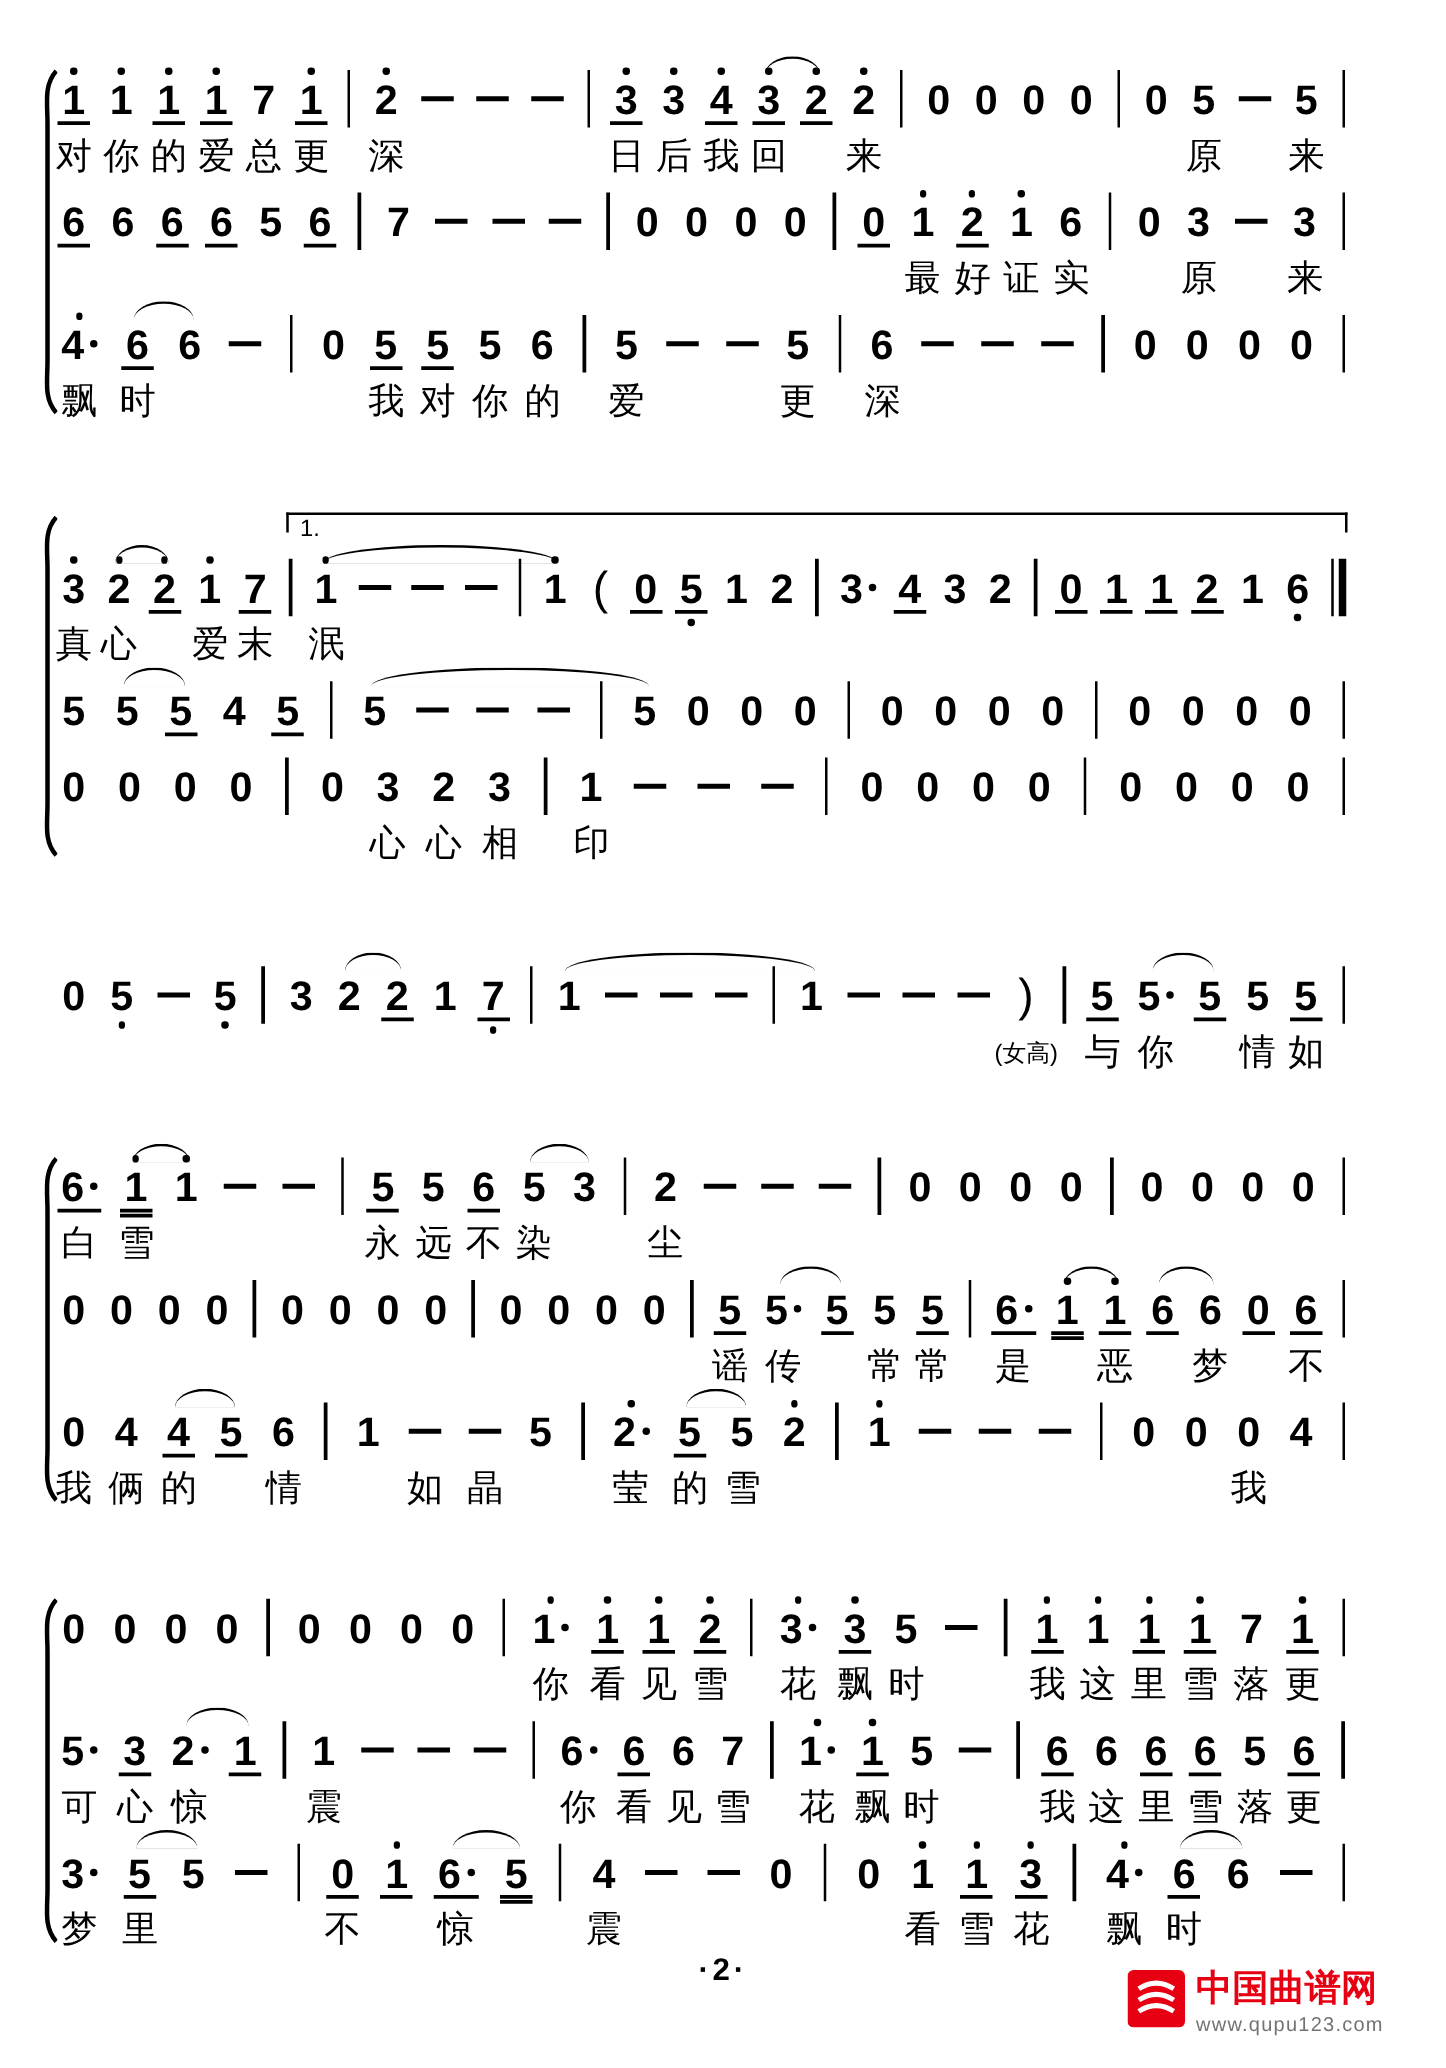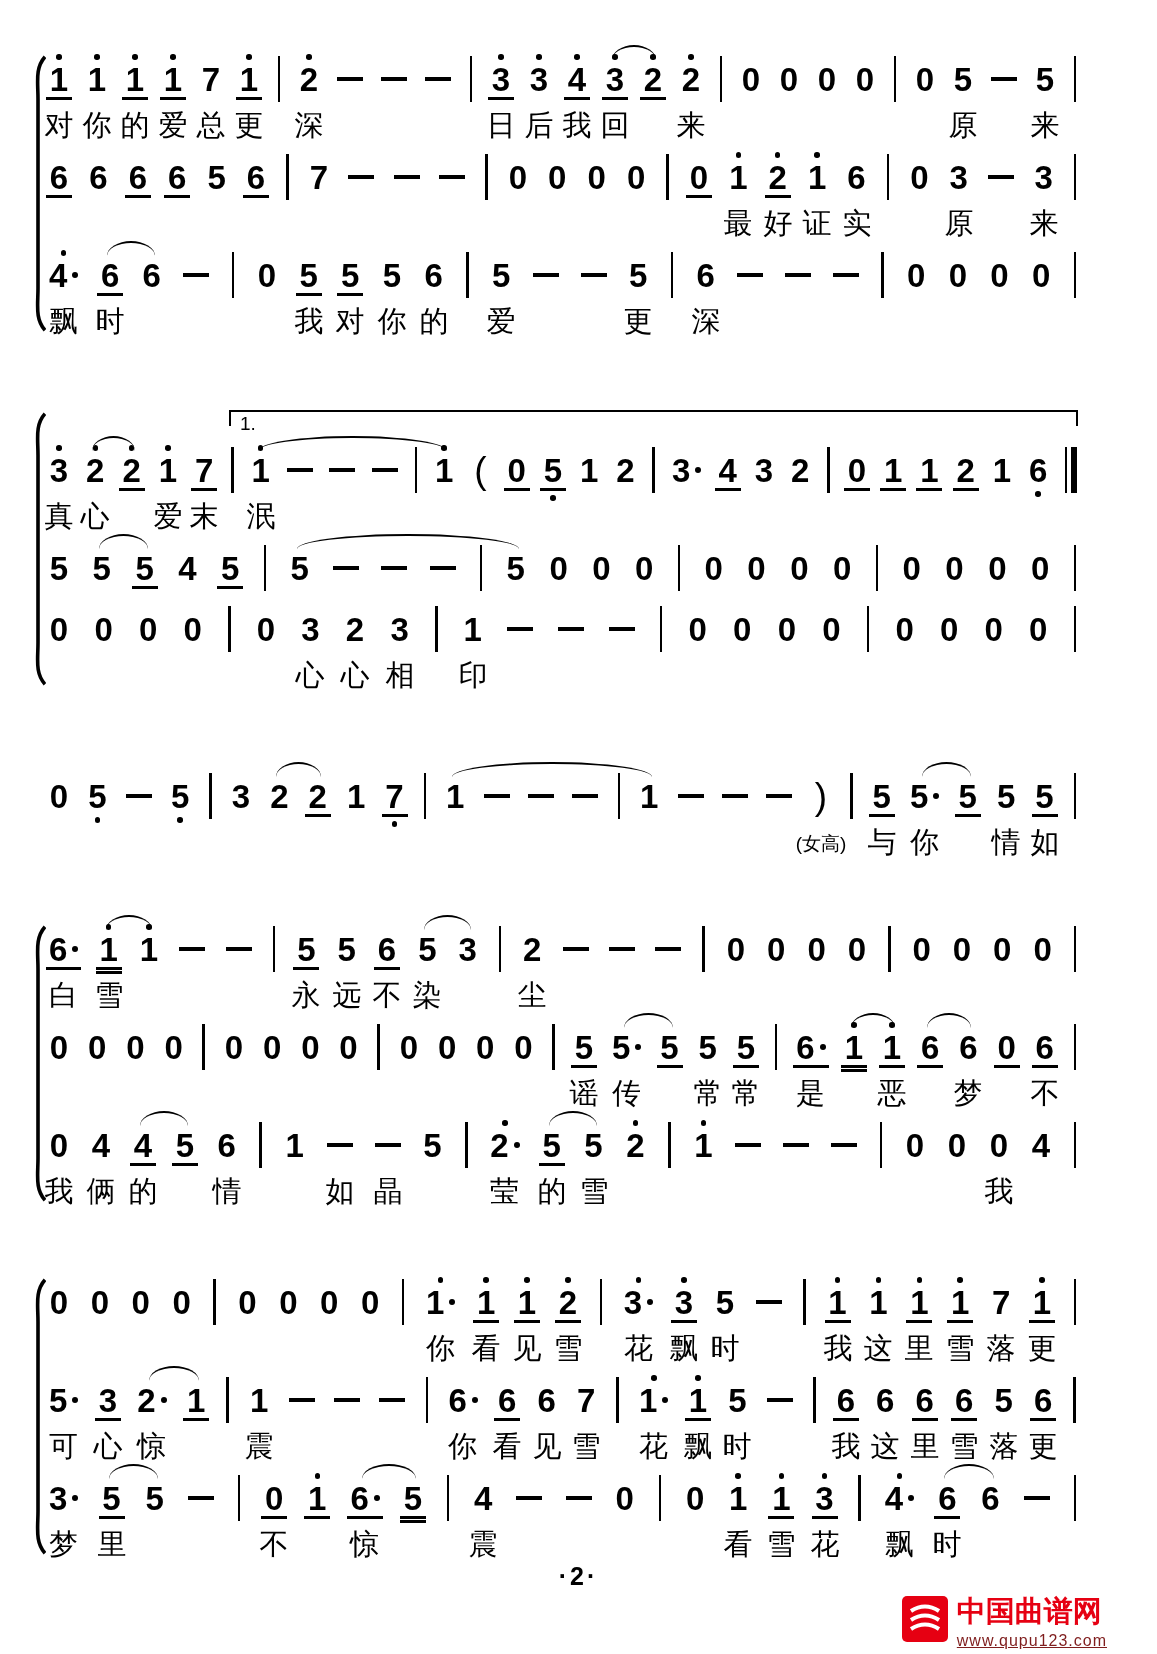--- a/index.html
+++ b/index.html
@@ -31,21 +31,21 @@
        border-radius:50% 50% 0 0 / 100% 100% 0 0;}
   .volta{position:absolute;top:3px;height:14px;border-top:2.4px solid #000;
          border-left:2.4px solid #000;border-right:2.4px solid #000;}
   .vlabel{position:absolute;left:9px;top:2px;font-size:19px;line-height:1;}
   .lyrics-row{position:relative;height:37px;}
   .lyr{position:absolute;top:2px;transform:translateX(-50%);font-size:29px;line-height:1.1;
        white-space:nowrap;font-family:"Liberation Sans","DejaVu Sans",sans-serif;}
   .lyr.small{font-size:19px;top:9px;}
   .page-number{position:absolute;left:0;right:0;top:1562px;text-align:center;
                font-size:25px;font-weight:700;letter-spacing:3px;}
-  .watermark{position:absolute;top:1576px;right:50px;display:flex;align-items:flex-start;gap:9px;margin-top:20px;}
+  .watermark{position:absolute;top:1576px;right:50px;display:flex;align-items:flex-start;gap:9px;}
   .wm-logo{width:46px;height:46px;flex:none;}
   .wm-logo svg{width:100%;height:100%;display:block;}
   .wm-text{display:flex;flex-direction:column;}
   .wm-brand{font-size:29px;font-weight:700;line-height:1.1;}
   .wm-url{font-size:16px;line-height:1.2;margin-top:3px;letter-spacing:1px;}
 </style>
 </head>
 <body>
 
 <div class="page">
@@ -1497,16 +1497,16 @@
     <div class="wm-logo">
       <svg viewBox="0 0 46 46">
         <rect x="0" y="0" width="46" height="46" rx="5" fill="#e60012"></rect>
         <path d="M9 15 Q23 6 37 15" stroke="#fff" stroke-width="4" fill="none"></path>
         <path d="M9 24 Q23 15 37 24" stroke="#fff" stroke-width="4" fill="none"></path>
         <path d="M9 33 Q23 24 37 33" stroke="#fff" stroke-width="4" fill="none"></path>
       </svg>
     </div>
     <div class="wm-text">
       <div class="wm-brand" style="color: rgb(230, 0, 18);">中国曲谱网</div>
-      <div class="wm-url" style="color: #7f1d1d; text-decoration: underline;">www.qupu123.com</div>
+      <div class="wm-url" style="color: #737373;">www.qupu123.com</div>
     </div>
   </div>
 </div>
 
 </body></html>

